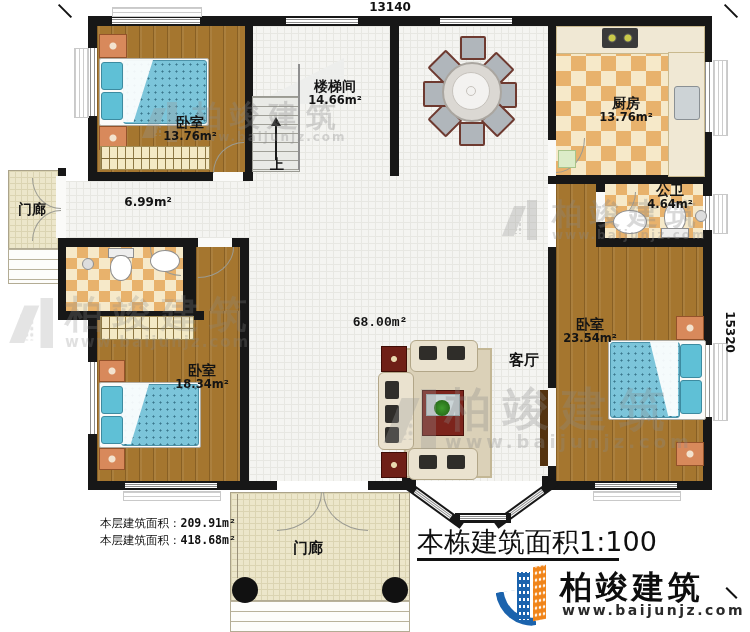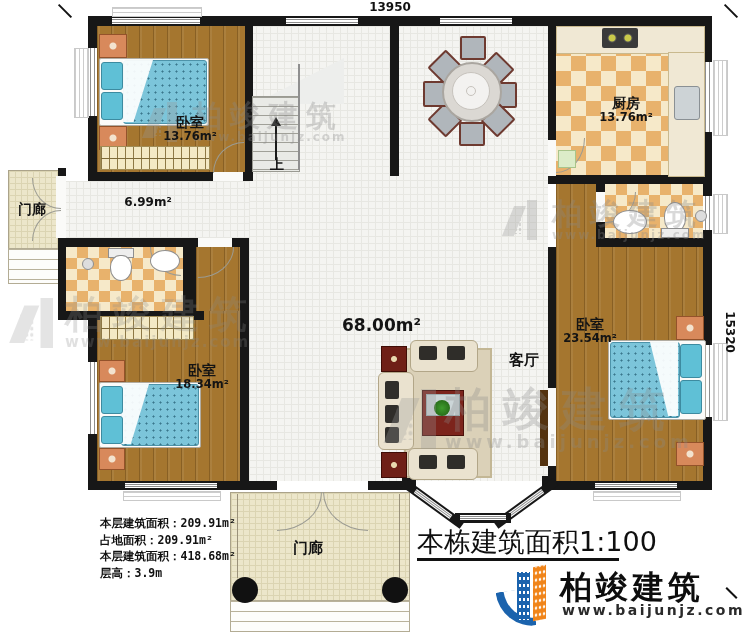--- a/index.html
+++ b/index.html
@@ -70,21 +70,21 @@
   .wm-col{display:flex;flex-direction:column;line-height:1.05;}
   .wm-name{font-weight:900;white-space:nowrap;}
   .wm-url{font-weight:bold;white-space:nowrap;letter-spacing:2px;}
   .wmg{position:relative;width:40px;height:48px;flex:0 0 auto;}
   .wmg-slant{position:absolute;left:3px;top:10px;width:12px;height:30px;background:#9a9a9a;transform:skewX(-22deg);}
   .wmg-bar{position:absolute;left:22px;top:4px;width:10px;height:40px;background:#9a9a9a;}
   .wmg-dots{position:absolute;left:5px;top:16px;width:12px;height:22px;
     background-image:radial-gradient(#9a9a9a 1px,transparent 1.5px);background-size:4px 5px;}
   .stats{position:absolute;left:100px;top:515px;}
   .stat-row{font-size:11.5px;line-height:16.5px;color:#111;white-space:nowrap;}
-  .stat-label{font-weight:bold;}
+  .stat-label{font-weight:normal;}
   .stat-value{font-weight:bold;font-family:"DejaVu Sans Mono","Liberation Mono",monospace;}
   .title-block{position:absolute;left:417px;top:524px;font-size:27px;color:#0f0f0f;white-space:nowrap;}
   .title-underline{position:absolute;left:417px;top:558px;width:202px;height:3px;background:#121212;}
   .lg-mark{position:absolute;left:498px;top:564px;width:58px;height:62px;}
   .lg-swoosh{position:absolute;left:0;top:26px;width:28px;height:30px;
     border-left:8px solid #1b63ad;border-bottom:8px solid #1b63ad;border-bottom-left-radius:100%;transform:rotate(-8deg);}
   .lg-t1{position:absolute;left:19px;top:8px;width:13px;height:48px;background:#1b63ad;
     background-image:radial-gradient(#fff 0.8px,transparent 1.2px);background-size:4px 7px;background-position:1px 3px;}
   .lg-t2{position:absolute;left:35px;top:2px;width:13px;height:54px;background:#f08419;transform:skewY(-10deg);
     background-image:radial-gradient(#fff 0.8px,transparent 1.2px);background-size:4px 7px;background-position:1px 3px;}
@@ -318,69 +318,71 @@
     <div class="wm-col">
       <span class="wm-name" style="font-size:46px;letter-spacing:12px;">柏竣建筑</span>
       <span class="wm-url" style="font-size:18px;letter-spacing:4px;">www.baijunjz.com</span>
     </div>
   </div>
 
   <div class="room-label" style="left:150px;top:114px;width:80px;">
     <span class="room-name">卧室</span>
     <span class="room-area">13.76m²</span>
   </div>
+  <div class="room-label" style="left:293px;top:78px;width:84px;">
+    <span class="room-name">楼梯间</span>
+    <span class="room-area">14.66m²</span>
+  </div>
   <div class="room-label" style="left:588px;top:95px;width:76px;">
     <span class="room-name">厨房</span>
     <span class="room-area">13.76m²</span>
   </div>
+  <div class="room-label" style="left:632px;top:182px;width:76px;">
+    <span class="room-name">公卫</span>
+    <span class="room-area">4.64m²</span>
+  </div>
   <div class="room-label" style="left:162px;top:362px;width:80px;">
     <span class="room-name">卧室</span>
     <span class="room-area">18.34m²</span>
   </div>
   <div class="room-label" style="left:550px;top:316px;width:80px;">
     <span class="room-name">卧室</span>
     <span class="room-area">23.54m²</span>
   </div>
   <div class="room-label" style="left:492px;top:352px;width:64px;">
     <span class="room-name room-name-lg">客厅</span>
   </div>
   <div class="room-label" style="left:342px;top:316px;width:76px;">
-    <span class="room-area" style="font-size:17px;">68.00m²</span>
+    <span class="room-area" style="font-size:13px;font-family:Liberation Mono, monospace;">68.00m²</span>
   </div>
   <div class="room-label" style="left:116px;top:196px;width:64px;">
     <span class="room-area" style="font-size:12px;">6.99m²</span>
   </div>
   <div class="room-label" style="left:10px;top:201px;width:44px;">
     <span class="room-name">门廊</span>
   </div>
   <div class="room-label" style="left:280px;top:540px;width:56px;">
     <span class="room-name" style="font-size:15px;">门廊</span>
   </div>
   <div class="room-label" style="left:264px;top:156px;width:26px;">
     <span class="room-name">上</span>
   </div>
 
-  <div class="dim-text" style="left:353px;top:0px;width:74px;text-align:center;">13950</div>
+  <div class="dim-text" style="left:353px;top:0px;width:74px;text-align:center;">13140</div>
   <div class="dim-text" style="left:700px;top:325px;width:60px;text-align:center;transform:rotate(90deg);">15320</div>
   <div class="tick" style="left:56px;top:10px;"></div>
   <div class="tick" style="left:722px;top:10px;"></div>
   <div class="tick" style="left:724px;top:592px;width:15px;"></div>
 
   <div class="stats">
     <div class="stat-row">
       <span class="stat-label">本层建筑面积：</span><span class="stat-value">209.91m²</span>
     </div>
     <div class="stat-row">
-      <span class="stat-label">占地面积：</span><span class="stat-value">209.91m²</span>
-    </div>
-    <div class="stat-row">
       <span class="stat-label">本层建筑面积：</span><span class="stat-value">418.68m²</span>
-    </div>
-    <div class="stat-row">
-      <span class="stat-label">层高：</span><span class="stat-value">3.9m</span>
     </div>
   </div>
 
   <div class="title-block">
     <span>本栋建筑面积</span><span>1:100</span>
   </div>
   <div class="title-underline"></div>
 
   <div class="lg-mark">
     <div class="lg-swoosh"></div>

